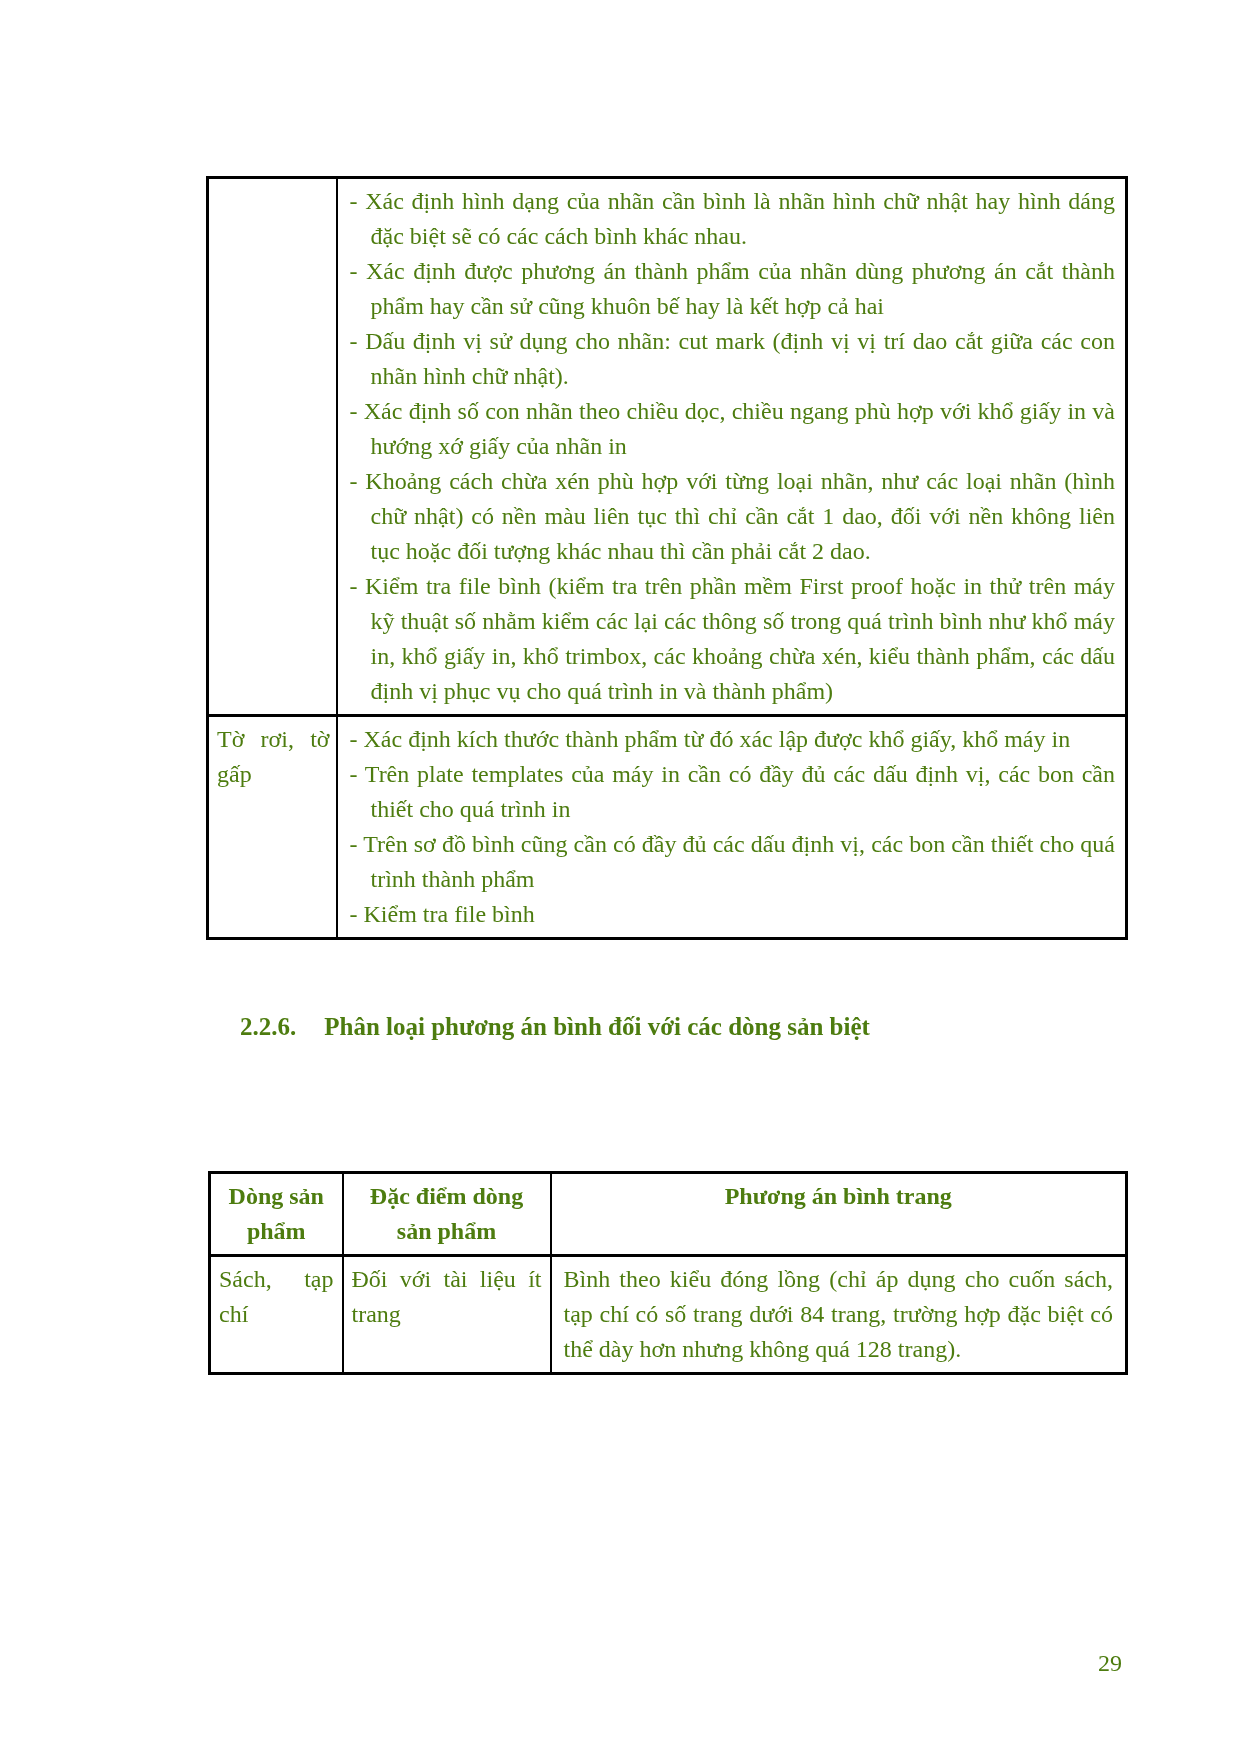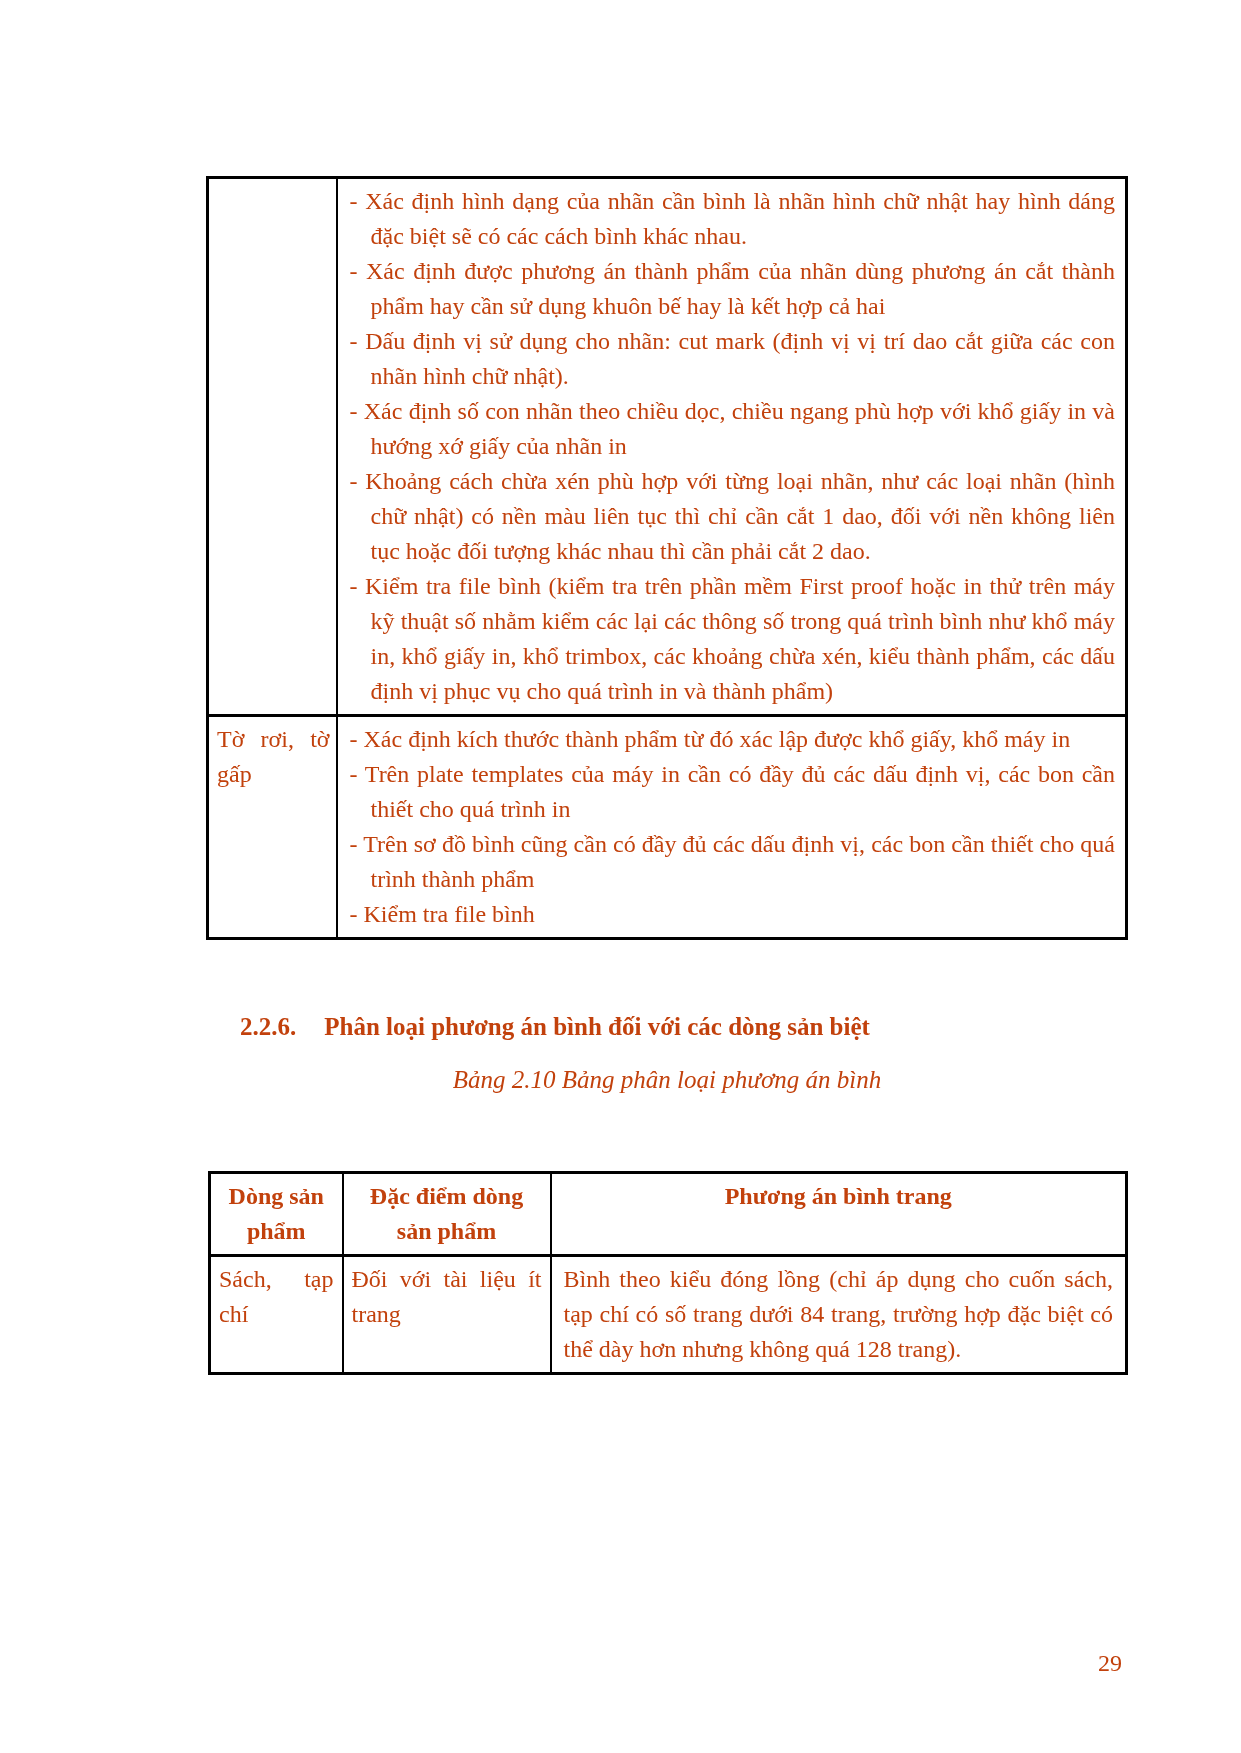--- a/index.html
+++ b/index.html
@@ -1,21 +1,21 @@
 <!DOCTYPE html>
 <html><head>
 <meta charset="utf-8">
 <style>
   html, body { margin: 0; padding: 0; background: #ffffff; }
   .page {
     position: relative;
     width: 1241px;
     height: 1753px;
     background: #ffffff;
-    color: #c2410c;
+    color: #4d7c0f;
     font-family: "Liberation Serif", serif;
     overflow: hidden;
   }
 
   
   table.t1 {
     position: absolute;
     left: 206px;
     top: 176px;
     width: 922px;
@@ -107,21 +107,21 @@
   <table class="t1">
     <colgroup>
         <col style="width:129px">
         <col>
       </colgroup>
     <tbody>
       <tr class="row-first">
         <td class="label-cell"></td>
         <td class="content-cell">
           <div class="bullet">- Xác định hình dạng của nhãn cần bình là nhãn hình chữ nhật hay hình dáng đặc biệt sẽ có các cách bình khác nhau.</div>
-          <div class="bullet">- Xác định được phương án thành phẩm của nhãn dùng phương án cắt thành phẩm hay cần sử dụng khuôn bế hay là kết hợp cả hai</div>
+          <div class="bullet">- Xác định được phương án thành phẩm của nhãn dùng phương án cắt thành phẩm hay cần sử cũng khuôn bế hay là kết hợp cả hai</div>
           <div class="bullet">- Dấu định vị sử dụng cho nhãn: cut mark (định vị vị trí dao cắt giữa các con nhãn hình chữ nhật).</div>
           <div class="bullet">- Xác định số con nhãn theo chiều dọc, chiều ngang phù hợp với khổ giấy in và hướng xớ giấy của nhãn in</div>
           <div class="bullet">- Khoảng cách chừa xén phù hợp với từng loại nhãn, như các loại nhãn (hình chữ nhật) có nền màu liên tục thì chỉ cần cắt 1 dao, đối với nền không liên tục hoặc đối tượng khác nhau thì cần phải cắt 2 dao.</div>
           <div class="bullet">- Kiểm tra file bình (kiểm tra trên phần mềm First proof hoặc in thử trên máy kỹ thuật số nhằm kiểm các lại các thông số trong quá trình bình như khổ máy in, khổ giấy in, khổ trimbox, các khoảng chừa xén, kiểu thành phẩm, các dấu định vị phục vụ cho quá trình in và thành phẩm)</div>
         </td>
       </tr>
       <tr>
         <td class="label-cell">Tờ rơi, tờ gấp</td>
         <td class="content-cell">
           <div class="bullet">- Xác định kích thước thành phẩm từ đó xác lập được khổ giấy, khổ máy in</div>
@@ -130,21 +130,20 @@
           <div class="bullet">- Kiểm tra file bình</div>
         </td>
       </tr>
     </tbody>
   </table>
 
   <div class="heading">
     <span class="num">2.2.6.</span><span>Phân loại phương án bình đối với các dòng sản biệt</span>
   </div>
 
-  <div class="caption">Bảng 2.10 Bảng phân loại phương án bình</div>
 
   <table class="t2">
     <colgroup>
         <col style="width:133px">
         <col style="width:208px">
         <col>
       </colgroup>
     <tbody>
       <tr class="hdr">
         <th>Dòng sản phẩm</th>

